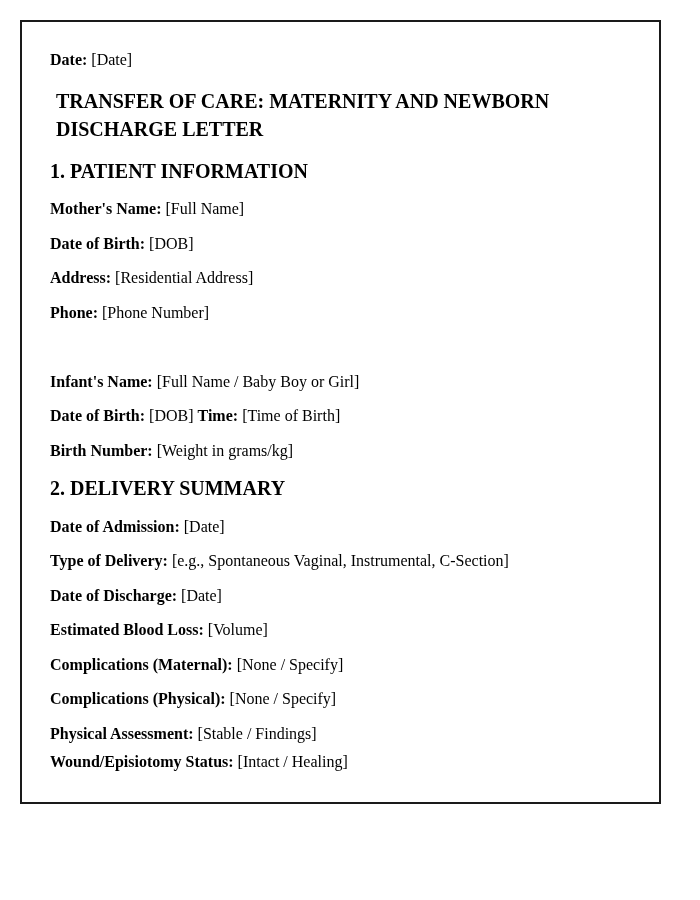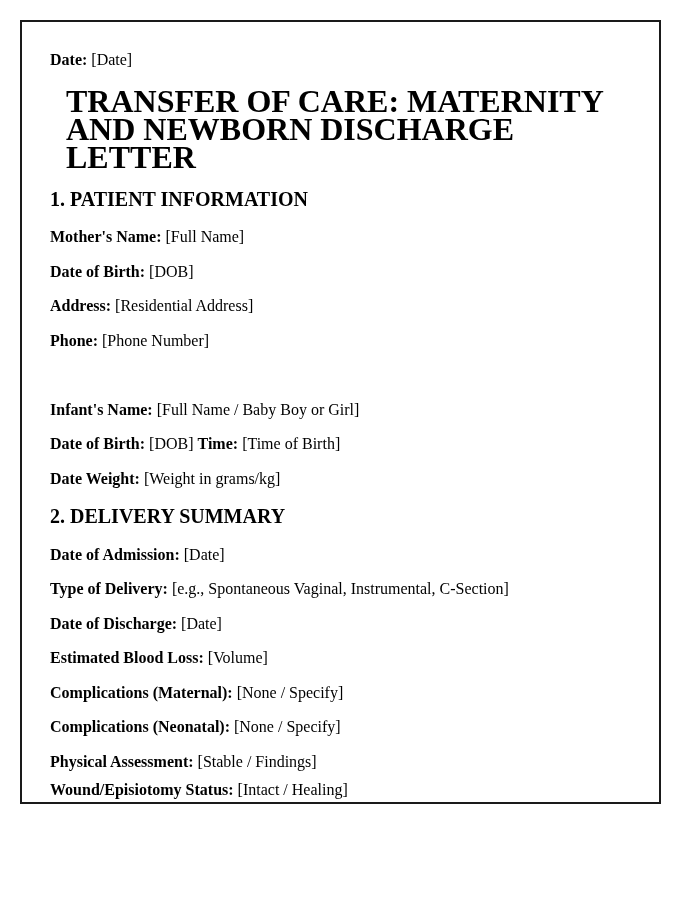--- a/index.html
+++ b/index.html
@@ -31,24 +31,24 @@
     margin: 16px 0;
     font-size: 16px;
     line-height: 18.5px;
   }
   #doc-content p.blank-line {
     margin: 16px 0;
     font-size: 16px;
     line-height: 18.5px;
   }
   #doc-content h1.doc-title {
-    font-size: 32px;
+    font-size: 20px;
     line-height: 28px;
     font-weight: bold;
-    margin: 17px 0 18px 16px;
+    margin: 17px 0 18px 6px;
   }
   #doc-content h3.section-heading {
     font-size: 20px;
     line-height: 21.5px;
     font-weight: bold;
     margin: 18px 0;
   }
   #doc-content strong {
     font-weight: bold;
   }
@@ -67,24 +67,24 @@
       <p class="field-line"><strong>Date:</strong><span> [Date]</span></p>
       <h1 class="doc-title">TRANSFER OF CARE: MATERNITY AND NEWBORN DISCHARGE LETTER</h1>
       <h3 class="section-heading">1. PATIENT INFORMATION</h3>
       <p class="field-line"><strong>Mother's Name:</strong><span> [Full Name]</span></p>
       <p class="field-line"><strong>Date of Birth:</strong><span> [DOB]</span></p>
       <p class="field-line"><strong>Address:</strong><span> [Residential Address]</span></p>
       <p class="field-line"><strong>Phone:</strong><span> [Phone Number]</span></p>
       <p class="blank-line">&nbsp;</p>
       <p class="field-line"><strong>Infant's Name:</strong><span> [Full Name / Baby Boy or Girl]</span></p>
       <p class="field-line"><strong>Date of Birth:</strong><span> [DOB] </span><strong>Time:</strong><span> [Time of Birth]</span></p>
-      <p class="field-line"><strong>Date Weight:</strong><span> [Weight in grams/kg]</span></p>
+      <p class="field-line"><strong>Birth Number:</strong><span> [Weight in grams/kg]</span></p>
       <h3 class="section-heading">2. DELIVERY SUMMARY</h3>
       <p class="field-line"><strong>Date of Admission:</strong><span> [Date]</span></p>
       <p class="field-line"><strong>Type of Delivery:</strong><span> [e.g., Spontaneous Vaginal, Instrumental, C-Section]</span></p>
       <p class="field-line"><strong>Date of Discharge:</strong><span> [Date]</span></p>
       <p class="field-line"><strong>Estimated Blood Loss:</strong><span> [Volume]</span></p>
       <p class="field-line"><strong>Complications (Maternal):</strong><span> [None / Specify]</span></p>
-      <p class="field-line"><strong>Complications (Neonatal):</strong><span> [None / Specify]</span></p>
+      <p class="field-line"><strong>Complications (Physical):</strong><span> [None / Specify]</span></p>
       <p class="field-line"><strong>Physical Assessment:</strong><span> [Stable / Findings]</span></p>
       <p class="field-line"><strong>Wound/Episiotomy Status:</strong><span> [Intact / Healing]</span></p>
     </div>
 </div>
 
 </body></html>

